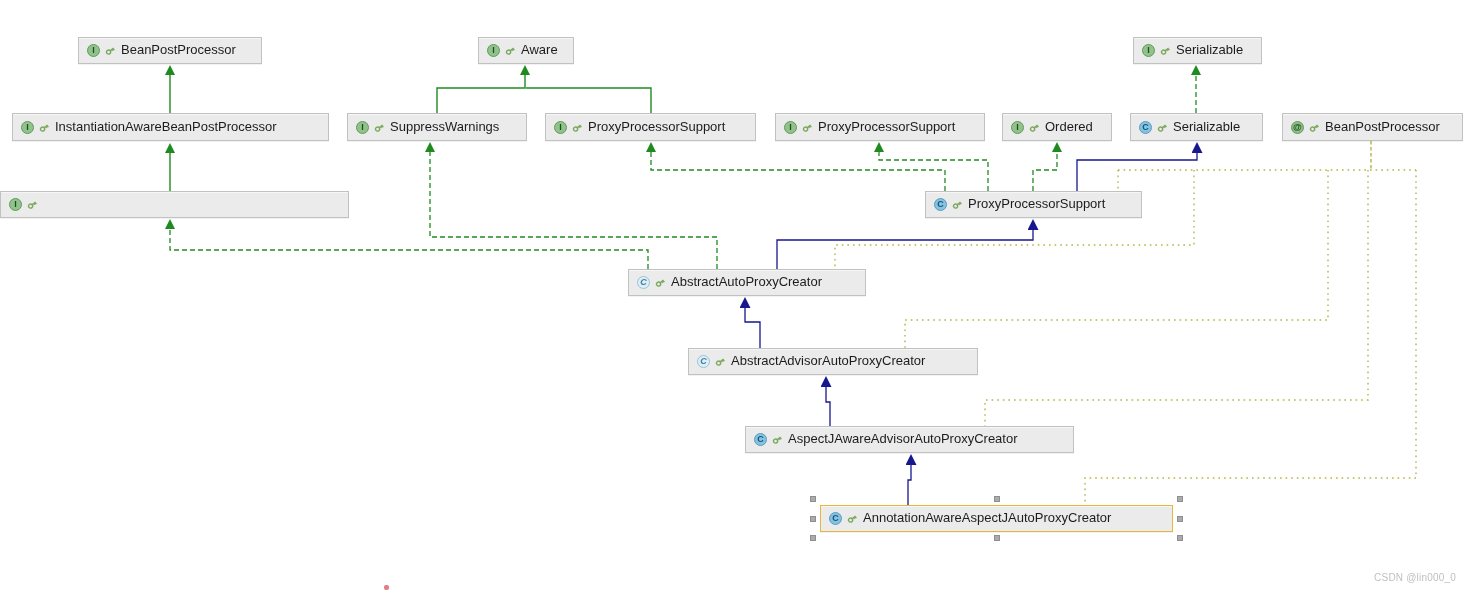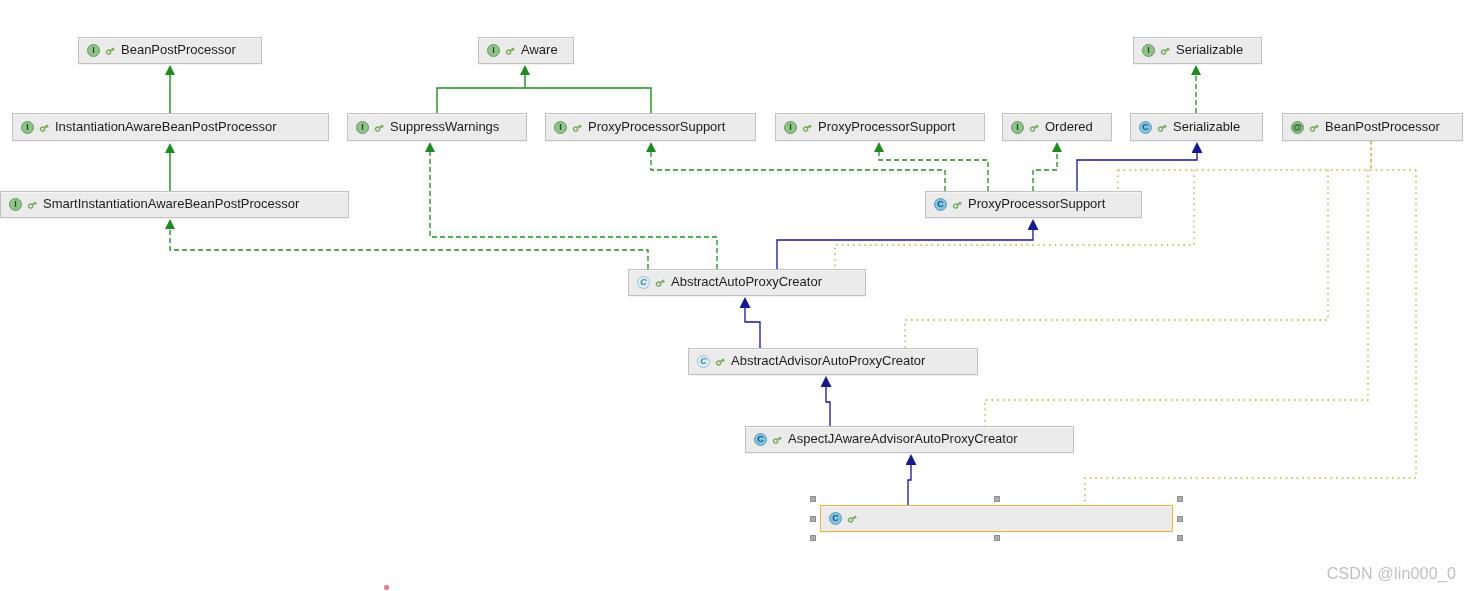--- a/index.html
+++ b/index.html
@@ -14,21 +14,21 @@
   .uml-node{position:absolute;display:flex;align-items:center;gap:5px;box-sizing:border-box;
             padding-left:8px;font-size:13px;white-space:nowrap;cursor:default;
             box-shadow:inset 0 1px 0 rgba(255,255,255,.55), 0 1px 0 rgba(0,0,0,.05);}
   .uml-node .label{position:relative;top:-1px;text-align:right;}
   .type-icon{width:13px;height:13px;min-width:13px;border-radius:50%;display:flex;align-items:center;
              justify-content:center;font-size:9px;font-weight:bold;line-height:1;box-sizing:border-box;
              border:1px solid transparent;}
   .type-icon.kind-abstract_class{font-style:italic;}
   .key-icon{display:inline-flex;width:11px;min-width:11px;height:11px;}
   .handle{position:absolute;width:6px;height:6px;box-sizing:border-box;}
-  #watermark{position:absolute;right:13px;bottom:8px;font-size:16px;letter-spacing:.2px;text-align:right;}
+  #watermark{position:absolute;right:13px;bottom:8px;font-size:10px;letter-spacing:.2px;text-align:right;}
   #stray-dot{position:absolute;border-radius:2px;}
 </style>
 </head>
 <body>
 
 <div id="canvas" style="background: rgb(255, 255, 255);">
   <svg id="edge-layer" width="1469" height="591">
     <defs>
       <marker id="arrow-green" markerUnits="userSpaceOnUse" markerWidth="10" markerHeight="12" refX="8" refY="5" orient="auto">
         <path d="M0,0 L10,5 L0,10 Z" fill="#1f8a1f"></path>
@@ -165,21 +165,20 @@
       <span class="label">BeanPostProcessor</span>
     </div>
     <div class="uml-node" style="left: 0px; top: 191px; width: 349px; height: 27px; background: rgb(235, 235, 235); border: 1px solid rgb(193, 193, 193); color: rgb(28, 28, 28);">
       <span class="type-icon kind-interface" style="background: rgb(146, 194, 140); border-color: rgb(97, 155, 92); color: rgb(29, 79, 29);">I</span>
       <svg class="key-icon" viewBox="0 0 11 11">
         <g transform="rotate(-40 5.5 5.5)">
           <circle cx="3" cy="5.5" r="2" fill="none" stroke="#7aa95c" stroke-width="1.4"></circle>
           <path d="M5 5.5 h4.5 M8.6 5.5 v2.3 M6.9 5.5 v1.7" fill="none" stroke="#7aa95c" stroke-width="1.4"></path>
         </g>
       </svg>
-      <span class="label">SmartInstantiationAwareBeanPostProcessor</span>
     </div>
     <div class="uml-node" style="left: 925px; top: 191px; width: 217px; height: 27px; background: rgb(235, 235, 235); border: 1px solid rgb(193, 193, 193); color: rgb(28, 28, 28);">
       <span class="type-icon kind-class" style="background: rgb(132, 194, 224); border-color: rgb(91, 156, 189); color: rgb(20, 86, 126);">C</span>
       <svg class="key-icon" viewBox="0 0 11 11">
         <g transform="rotate(-40 5.5 5.5)">
           <circle cx="3" cy="5.5" r="2" fill="none" stroke="#7aa95c" stroke-width="1.4"></circle>
           <path d="M5 5.5 h4.5 M8.6 5.5 v2.3 M6.9 5.5 v1.7" fill="none" stroke="#7aa95c" stroke-width="1.4"></path>
         </g>
       </svg>
       <span class="label">ProxyProcessorSupport</span>
@@ -215,20 +214,21 @@
       <span class="label">AspectJAwareAdvisorAutoProxyCreator</span>
     </div>
     <div class="uml-node" style="left: 820px; top: 505px; width: 353px; height: 27px; background: rgb(235, 235, 235); border: 1px solid rgb(231, 182, 60); color: rgb(28, 28, 28);">
       <span class="type-icon kind-class" style="background: rgb(132, 194, 224); border-color: rgb(91, 156, 189); color: rgb(20, 86, 126);">C</span>
       <svg class="key-icon" viewBox="0 0 11 11">
         <g transform="rotate(-40 5.5 5.5)">
           <circle cx="3" cy="5.5" r="2" fill="none" stroke="#7aa95c" stroke-width="1.4"></circle>
           <path d="M5 5.5 h4.5 M8.6 5.5 v2.3 M6.9 5.5 v1.7" fill="none" stroke="#7aa95c" stroke-width="1.4"></path>
         </g>
       </svg>
+      <span class="label">AnnotationAwareAspectJAutoProxyCreator</span>
     </div>
     <div class="handle" style="left: 810px; top: 496px; background: rgb(171, 171, 171); border: 1px solid rgb(143, 143, 143);"></div>
     <div class="handle" style="left: 993.5px; top: 496px; background: rgb(171, 171, 171); border: 1px solid rgb(143, 143, 143);"></div>
     <div class="handle" style="left: 1177px; top: 496px; background: rgb(171, 171, 171); border: 1px solid rgb(143, 143, 143);"></div>
     <div class="handle" style="left: 810px; top: 515.5px; background: rgb(171, 171, 171); border: 1px solid rgb(143, 143, 143);"></div>
     <div class="handle" style="left: 1177px; top: 515.5px; background: rgb(171, 171, 171); border: 1px solid rgb(143, 143, 143);"></div>
     <div class="handle" style="left: 810px; top: 535px; background: rgb(171, 171, 171); border: 1px solid rgb(143, 143, 143);"></div>
     <div class="handle" style="left: 993.5px; top: 535px; background: rgb(171, 171, 171); border: 1px solid rgb(143, 143, 143);"></div>
     <div class="handle" style="left: 1177px; top: 535px; background: rgb(171, 171, 171); border: 1px solid rgb(143, 143, 143);"></div>
   </div>

